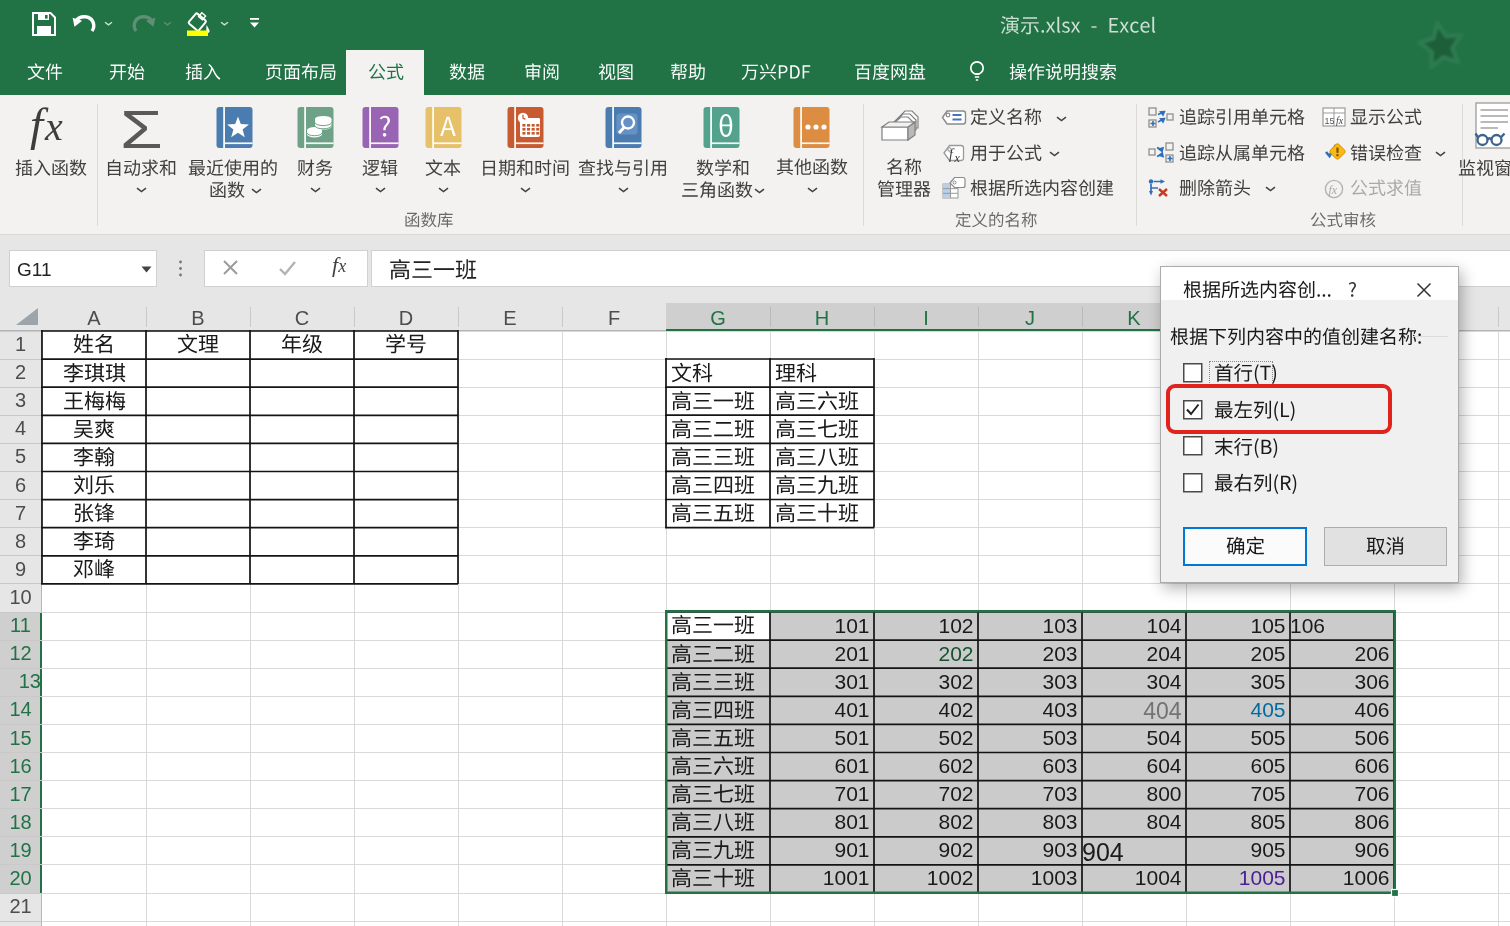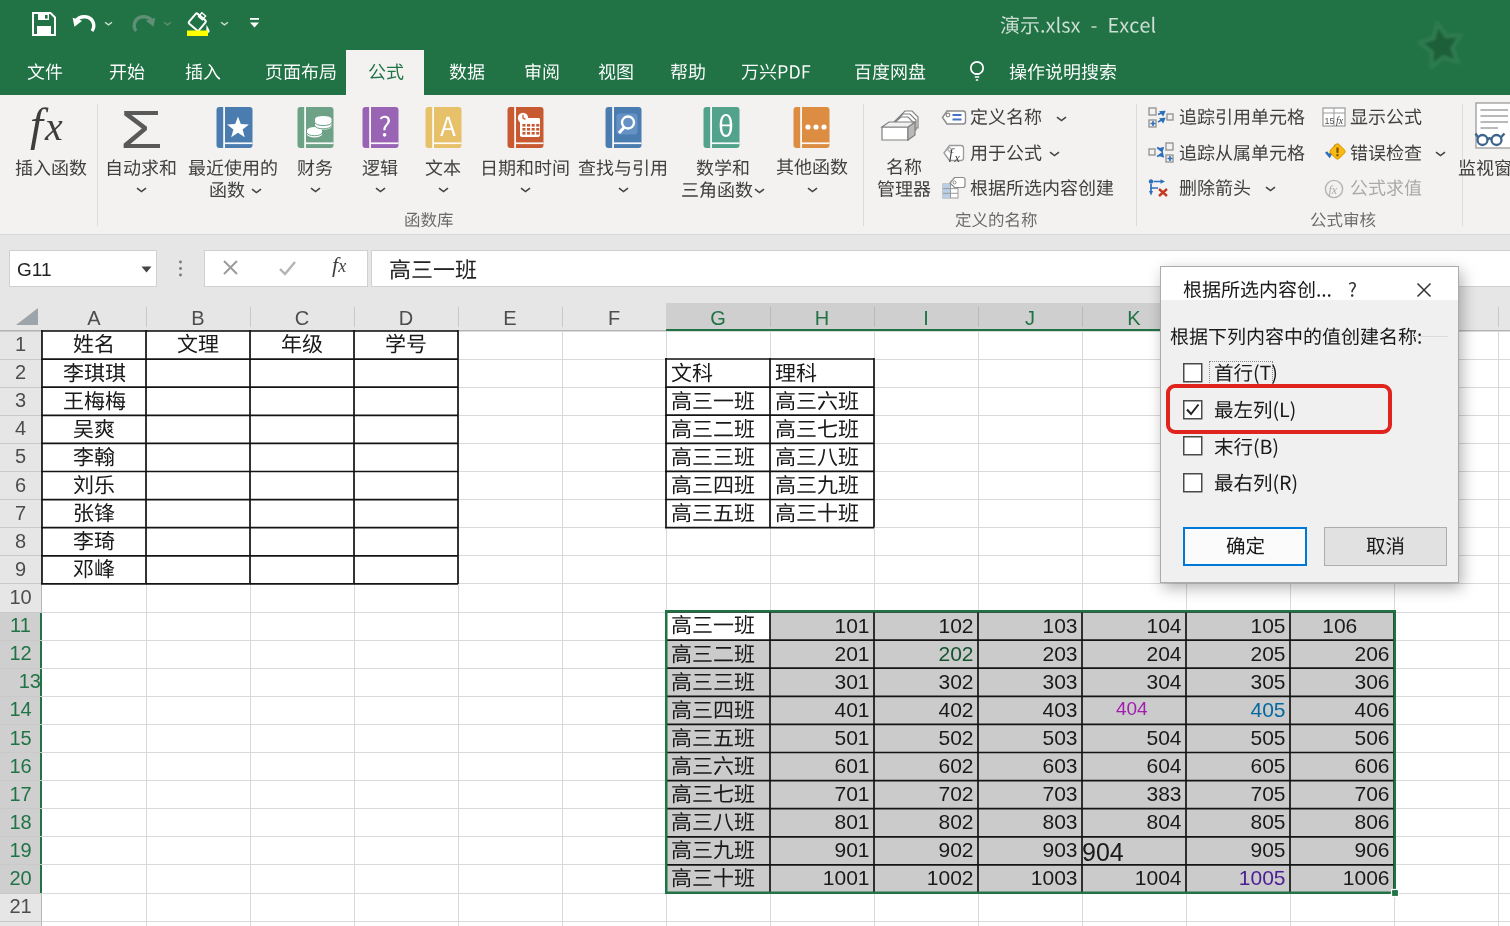--- a/index.html
+++ b/index.html
@@ -973,21 +973,21 @@
       <use href="#g78" x="1000"></use>
       <use href="#g113" x="2000"></use>
       <use href="#g114" x="3000"></use>
     </g>
   </svg>
 <div class="hl" style="left:770.0px;top:613.5px;width:99.5px;text-align:right;font-size:21px;color:#1a1a1a">101</div>
 <div class="hl" style="left:874.0px;top:613.5px;width:99.5px;text-align:right;font-size:21px;color:#1a1a1a">102</div>
 <div class="hl" style="left:978.0px;top:613.5px;width:99.5px;text-align:right;font-size:21px;color:#1a1a1a">103</div>
 <div class="hl" style="left:1082.0px;top:613.5px;width:99.5px;text-align:right;font-size:21px;color:#1a1a1a">104</div>
 <div class="hl" style="left:1186.0px;top:613.5px;width:99.5px;text-align:right;font-size:21px;color:#1a1a1a">105</div>
-<div class="hl" style="left:1290.0px;top:613.5px;width:99.5px;text-align:center;font-size:21px;color:#1a1a1a">106</div>
+<div class="hl" style="left:1290.0px;top:613.5px;width:99.5px;text-align:left;font-size:21px;color:#1a1a1a">106</div>
 <svg class="t" style="left:671.0px;top:639.5px" width="105.0" height="27.3">
     <g fill="#1a1a1a" transform="translate(0 21.63) scale(0.02100 -0.02100)">
       <use href="#g112" x="0"></use>
       <use href="#g78" x="1000"></use>
       <use href="#g135" x="2000"></use>
       <use href="#g114" x="3000"></use>
     </g>
   </svg>
 <div class="hl" style="left:770.0px;top:641.6px;width:99.5px;text-align:right;font-size:21px;color:#1a1a1a">201</div>
 <div class="hl" style="left:874.0px;top:641.6px;width:99.5px;text-align:right;font-size:21px;color:#14532d">202</div>
@@ -1013,21 +1013,21 @@
     <g fill="#1a1a1a" transform="translate(0 21.63) scale(0.02100 -0.02100)">
       <use href="#g112" x="0"></use>
       <use href="#g78" x="1000"></use>
       <use href="#g138" x="2000"></use>
       <use href="#g114" x="3000"></use>
     </g>
   </svg>
 <div class="hl" style="left:770.0px;top:697.8px;width:99.5px;text-align:right;font-size:21px;color:#1a1a1a">401</div>
 <div class="hl" style="left:874.0px;top:697.8px;width:99.5px;text-align:right;font-size:21px;color:#1a1a1a">402</div>
 <div class="hl" style="left:978.0px;top:697.8px;width:99.5px;text-align:right;font-size:21px;color:#1a1a1a">403</div>
-<div class="hl" style="left:1082.0px;top:697.8px;width:99.5px;text-align:center;font-size:19px;color:#a21caf">404</div>
+<div class="hl" style="left:1082.0px;top:697.8px;width:99.5px;text-align:right;font-size:23px;color:#737373">404</div>
 <div class="hl" style="left:1186.0px;top:697.8px;width:99.5px;text-align:right;font-size:21px;color:#0369a1">405</div>
 <div class="hl" style="left:1290.0px;top:697.8px;width:99.5px;text-align:right;font-size:21px;color:#1a1a1a">406</div>
 <svg class="t" style="left:671.0px;top:723.8px" width="105.0" height="27.3">
     <g fill="#1a1a1a" transform="translate(0 21.63) scale(0.02100 -0.02100)">
       <use href="#g112" x="0"></use>
       <use href="#g78" x="1000"></use>
       <use href="#g140" x="2000"></use>
       <use href="#g114" x="3000"></use>
     </g>
   </svg>
@@ -1055,21 +1055,21 @@
     <g fill="#1a1a1a" transform="translate(0 21.63) scale(0.02100 -0.02100)">
       <use href="#g112" x="0"></use>
       <use href="#g78" x="1000"></use>
       <use href="#g136" x="2000"></use>
       <use href="#g114" x="3000"></use>
     </g>
   </svg>
 <div class="hl" style="left:770.0px;top:782.1px;width:99.5px;text-align:right;font-size:21px;color:#1a1a1a">701</div>
 <div class="hl" style="left:874.0px;top:782.1px;width:99.5px;text-align:right;font-size:21px;color:#1a1a1a">702</div>
 <div class="hl" style="left:978.0px;top:782.1px;width:99.5px;text-align:right;font-size:21px;color:#1a1a1a">703</div>
-<div class="hl" style="left:1082.0px;top:782.1px;width:99.5px;text-align:right;font-size:21px;color:#1a1a1a">383</div>
+<div class="hl" style="left:1082.0px;top:782.1px;width:99.5px;text-align:right;font-size:21px;color:#1a1a1a">800</div>
 <div class="hl" style="left:1186.0px;top:782.1px;width:99.5px;text-align:right;font-size:21px;color:#1a1a1a">705</div>
 <div class="hl" style="left:1290.0px;top:782.1px;width:99.5px;text-align:right;font-size:21px;color:#1a1a1a">706</div>
 <svg class="t" style="left:671.0px;top:808.1px" width="105.0" height="27.3">
     <g fill="#1a1a1a" transform="translate(0 21.63) scale(0.02100 -0.02100)">
       <use href="#g112" x="0"></use>
       <use href="#g78" x="1000"></use>
       <use href="#g137" x="2000"></use>
       <use href="#g114" x="3000"></use>
     </g>
   </svg>

